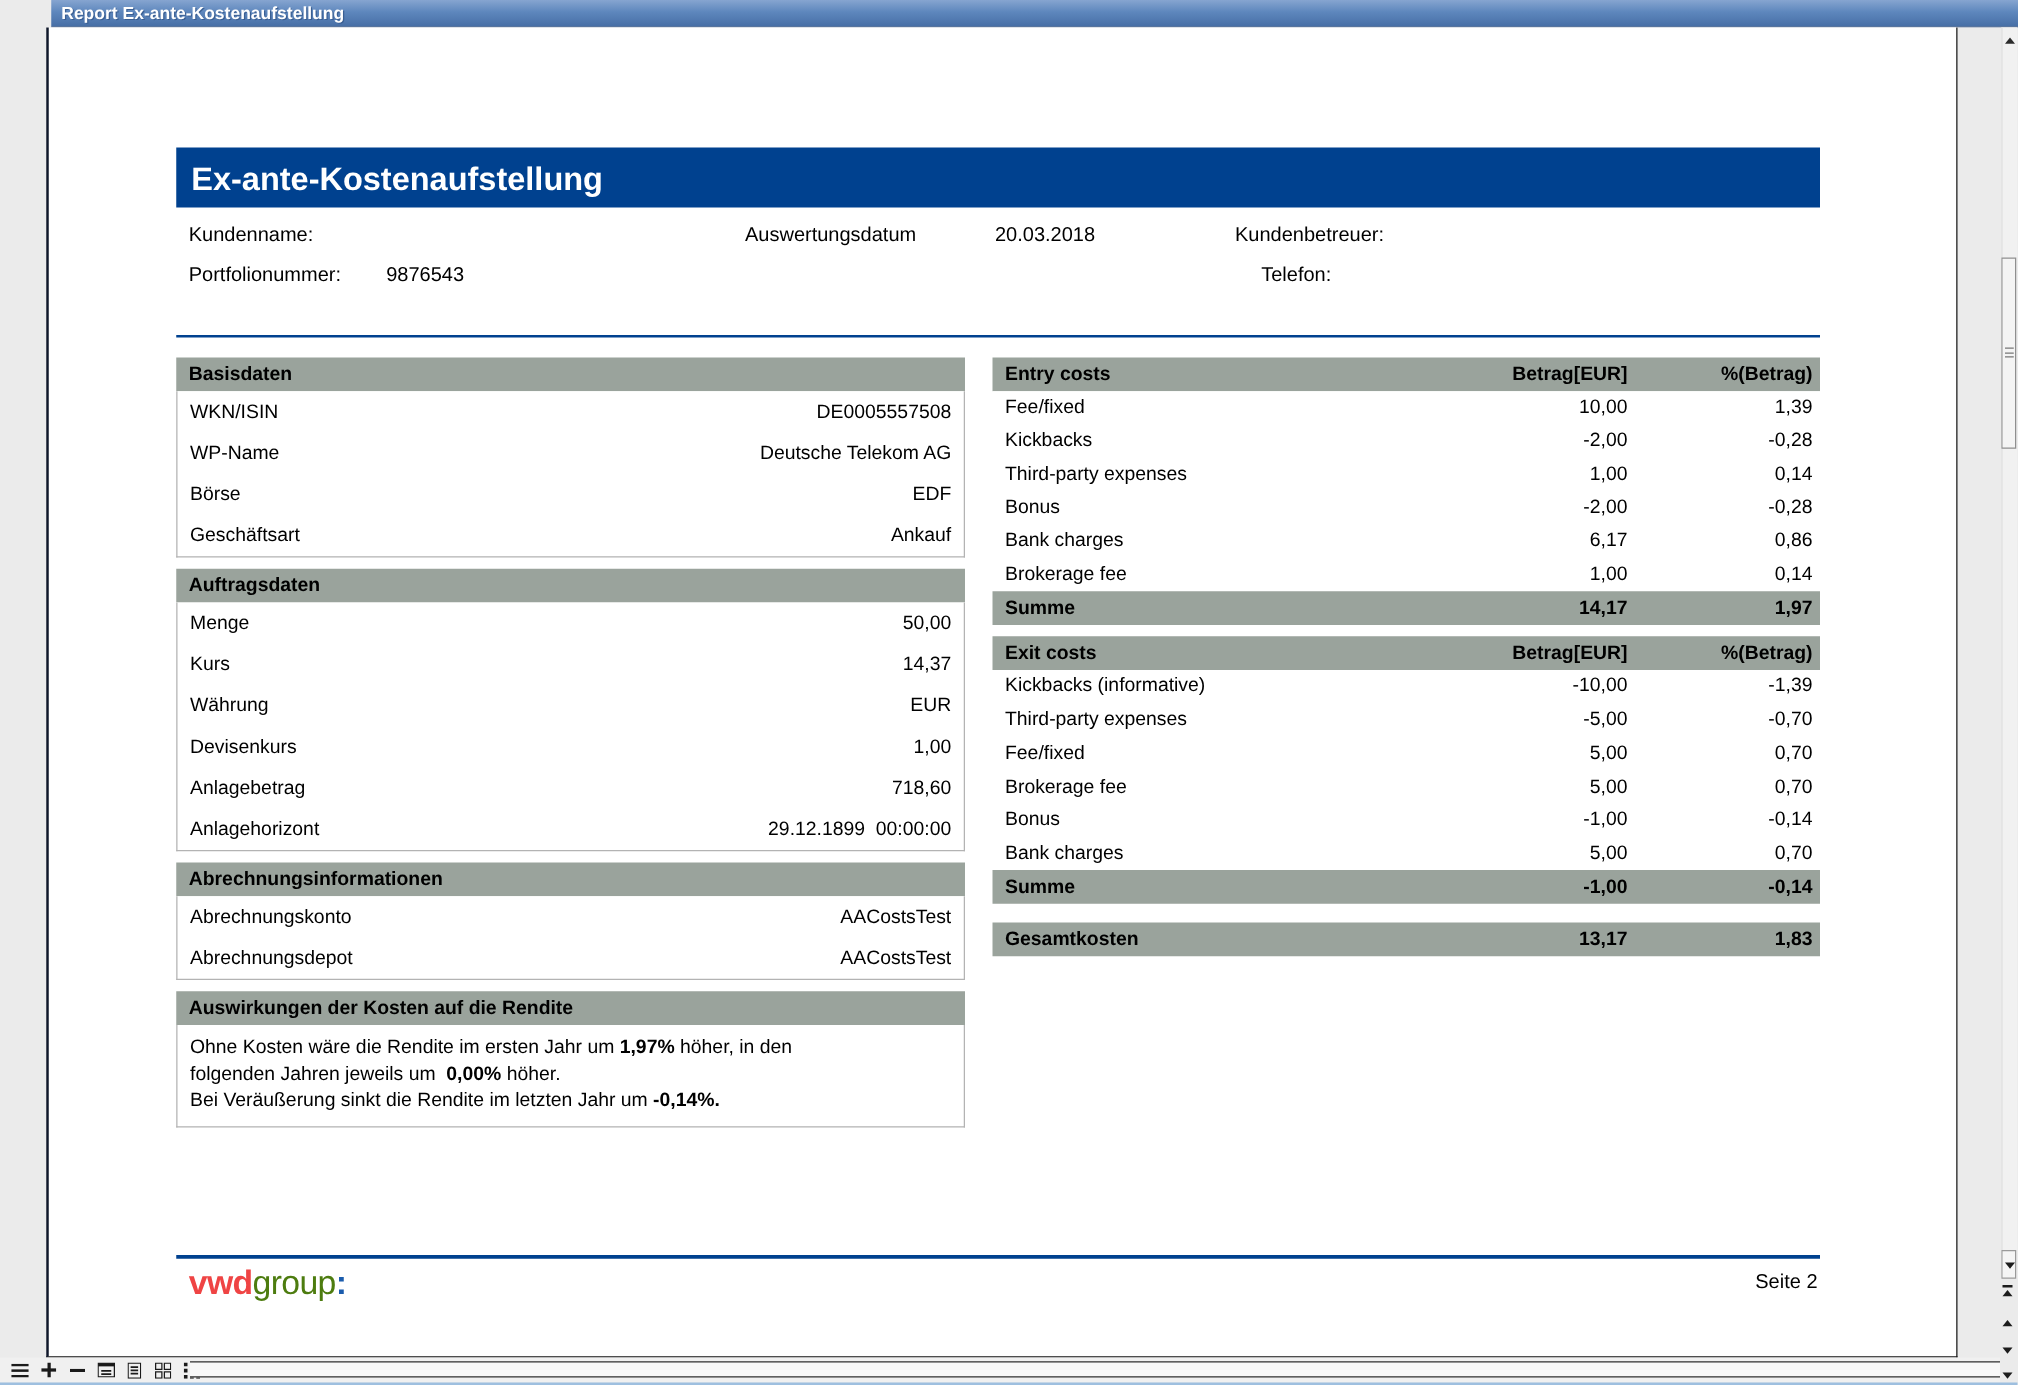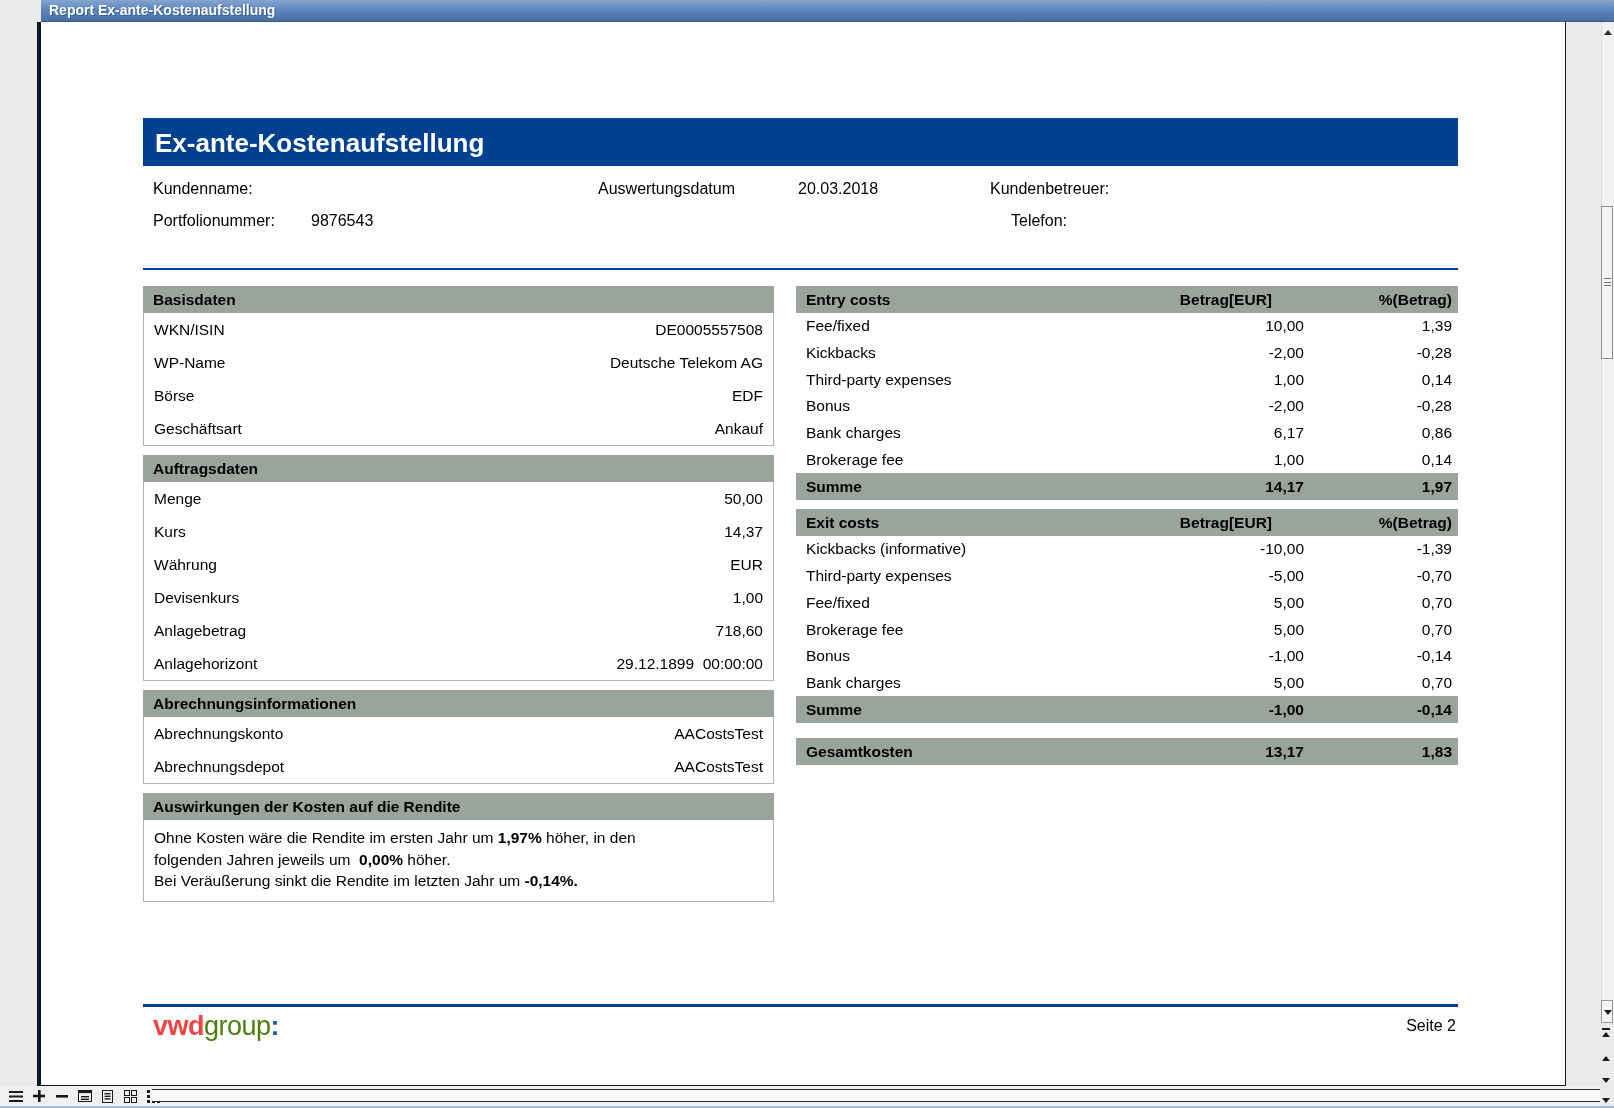--- a/index.html
+++ b/index.html
@@ -10,21 +10,21 @@
   
   .titlebar { position:absolute; left:0; top:0; width:1614px; height:22px;
               background:linear-gradient(180deg,#86a5d0 0%,#5e87bd 45%,#476fa6 100%);
               border-bottom:1px solid #36588b;margin-left:41px; }
   .titlebar-text { position:absolute; left:8px; top:2px; color:#fff; font-size:14px; font-weight:bold;
                    text-shadow:1px 1px 0 #3a5f93; white-space:nowrap; }
 
   
   .content { position:absolute; left:0; top:22px; width:1614px; height:1064px; background:#ebebeb; }
   .page { position:absolute; left:37px; top:0; width:1529px; height:1064px; background:#fff;
-          border-left:4px solid #0f172a; border-right:1px solid #141414; border-bottom:1px solid #141414; }
+          border-left:2px solid #0f172a; border-right:1px solid #141414; border-bottom:1px solid #141414; }
   .doc { position:absolute; left:102px; top:96px; width:1315px; height:960px; font-size:15.5px; color:#000; }
 
   .band { position:absolute; left:0; top:0; width:1315px; height:48px; background:#00418f; }
   .band-title { position:absolute; left:12px; top:10px; color:#fff; font-size:26px; font-weight:bold; }
 
   .meta { position:absolute; left:0; top:48px; width:1315px; height:102px; font-size:16px; }
   .m-kname  { position:absolute; left:10px;  top:14px; }
   .m-adlbl  { position:absolute; left:455px; top:14px; }
   .m-adval  { position:absolute; left:655px; top:14px; }
   .m-kblbl  { position:absolute; left:847px; top:14px; }
@@ -38,21 +38,21 @@
   .rightcol { position:absolute; left:653px; top:168px; width:662px; }
 
   .sechdr { height:27px; line-height:27px; background:#9aa39c; font-weight:bold; padding:0 10px; }
   .secbody { border:1px solid #b3b3b3; border-top:none; background:#fff; }
   .lrow { height:33px; display:flex; justify-content:space-between; align-items:center; padding:0 10px; }
   .gap9 { margin-top:9px; }
   .impact-body { padding:7px 10px 9px 10px; line-height:21.5px; }
   .b { font-weight:bold; }
 
   
-  .chead { height:27px; background:#9aa39c; font-weight:bold; display:flex; align-items:center;gap:32px; }
+  .chead { height:27px; background:#9aa39c; font-weight:bold; display:flex; align-items:center; }
   .crow  { height:26.7px; display:flex; align-items:center; background:#fff; }
   .csum  { height:27px; background:#9aa39c; font-weight:bold; display:flex; align-items:center; }
   .c-label { flex:1; padding-left:10px; }
   .c-betrag { width:170px; text-align:right; }
   .c-pct { width:154px; text-align:right; padding-right:6px; }
   .gap15 { margin-top:15px; }
 
   .footrule { position:absolute; left:0; top:886px; width:1315px; height:3px; background:#00418f; }
   .logo { position:absolute; left:10px; top:893px; font-size:27px; letter-spacing:-0.5px; }
   .logo-vwd { color:#ef4444; font-weight:bold; }

